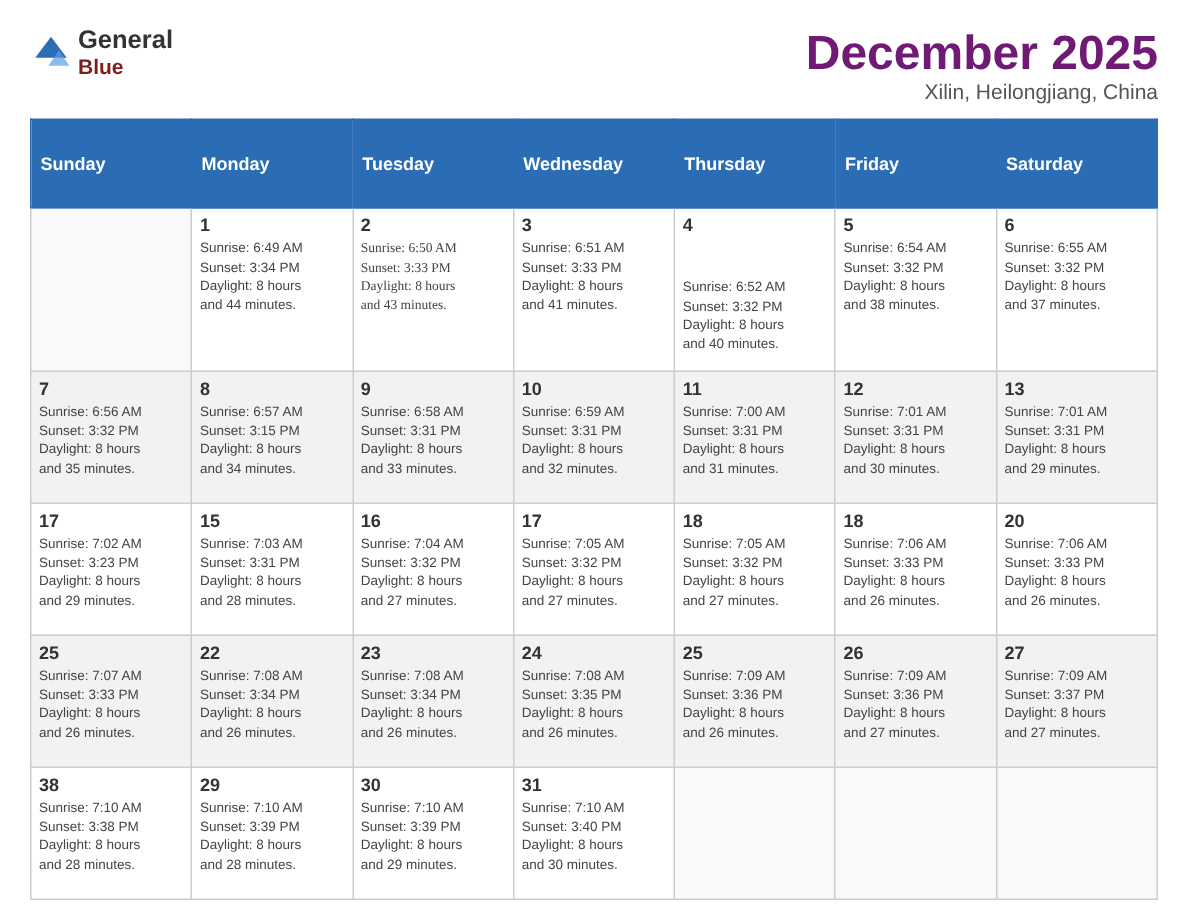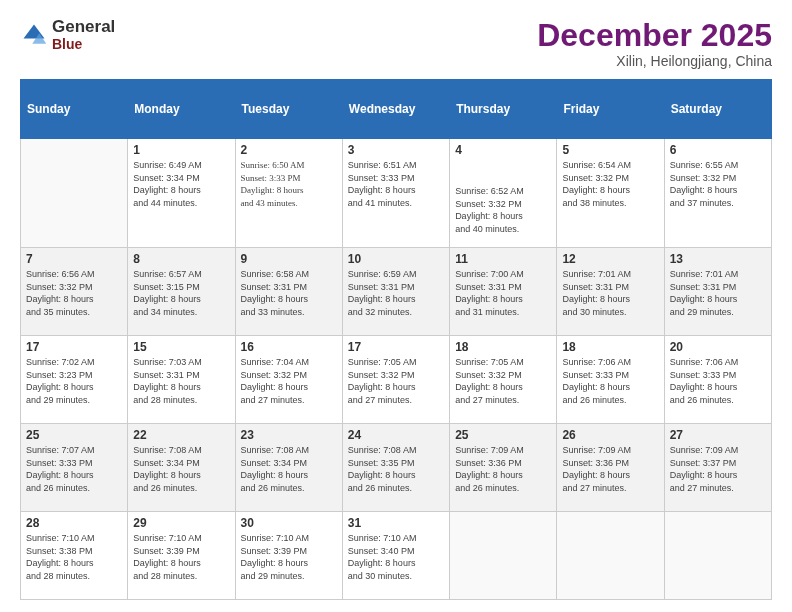--- a/index.html
+++ b/index.html
@@ -329,21 +329,21 @@
           <td>
             <span class="day-number">27</span>
             <div class="day-info" style="white-space: pre-line;">Sunrise: 7:09 AM
 Sunset: 3:37 PM
 Daylight: 8 hours
 and 27 minutes.</div>
           </td>
         </tr>
         <tr>
           <td>
-            <span class="day-number">28</span>
+            <span class="day-number">38</span>
             <div class="day-info" style="white-space: pre-line;">Sunrise: 7:10 AM
 Sunset: 3:38 PM
 Daylight: 8 hours
 and 28 minutes.</div>
           </td>
           <td>
             <span class="day-number">29</span>
             <div class="day-info" style="white-space: pre-line;">Sunrise: 7:10 AM
 Sunset: 3:39 PM
 Daylight: 8 hours

